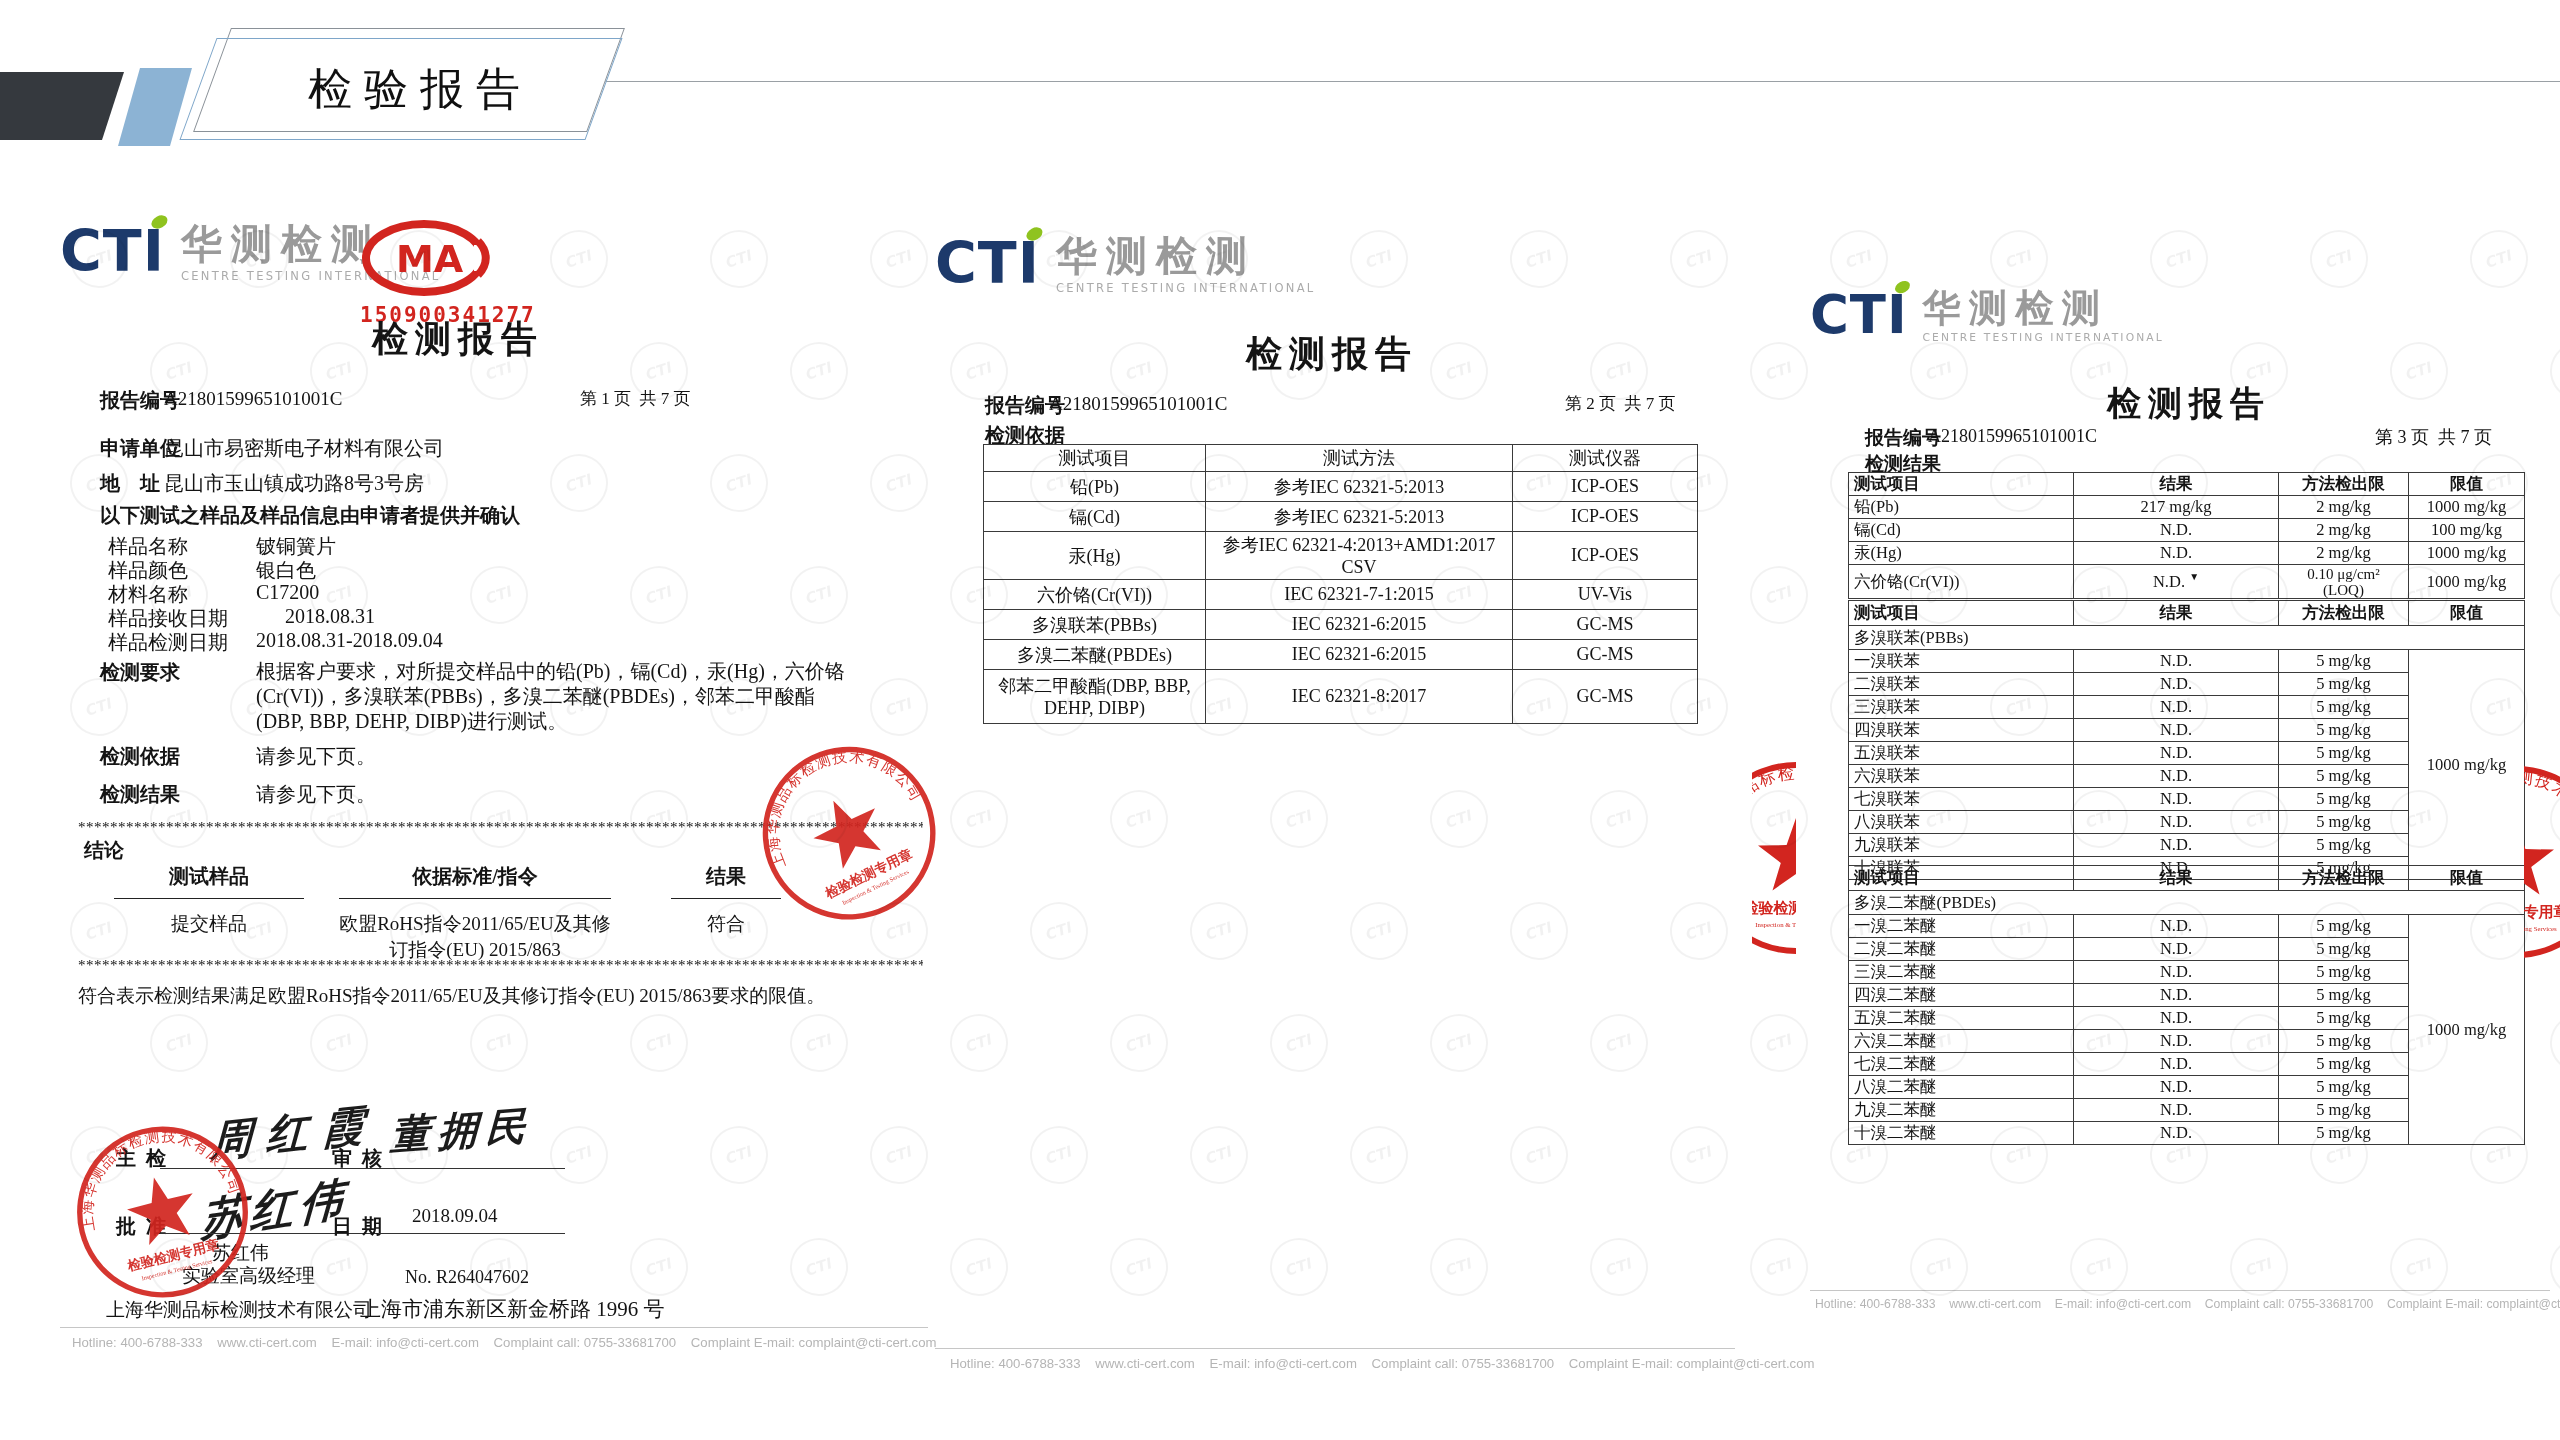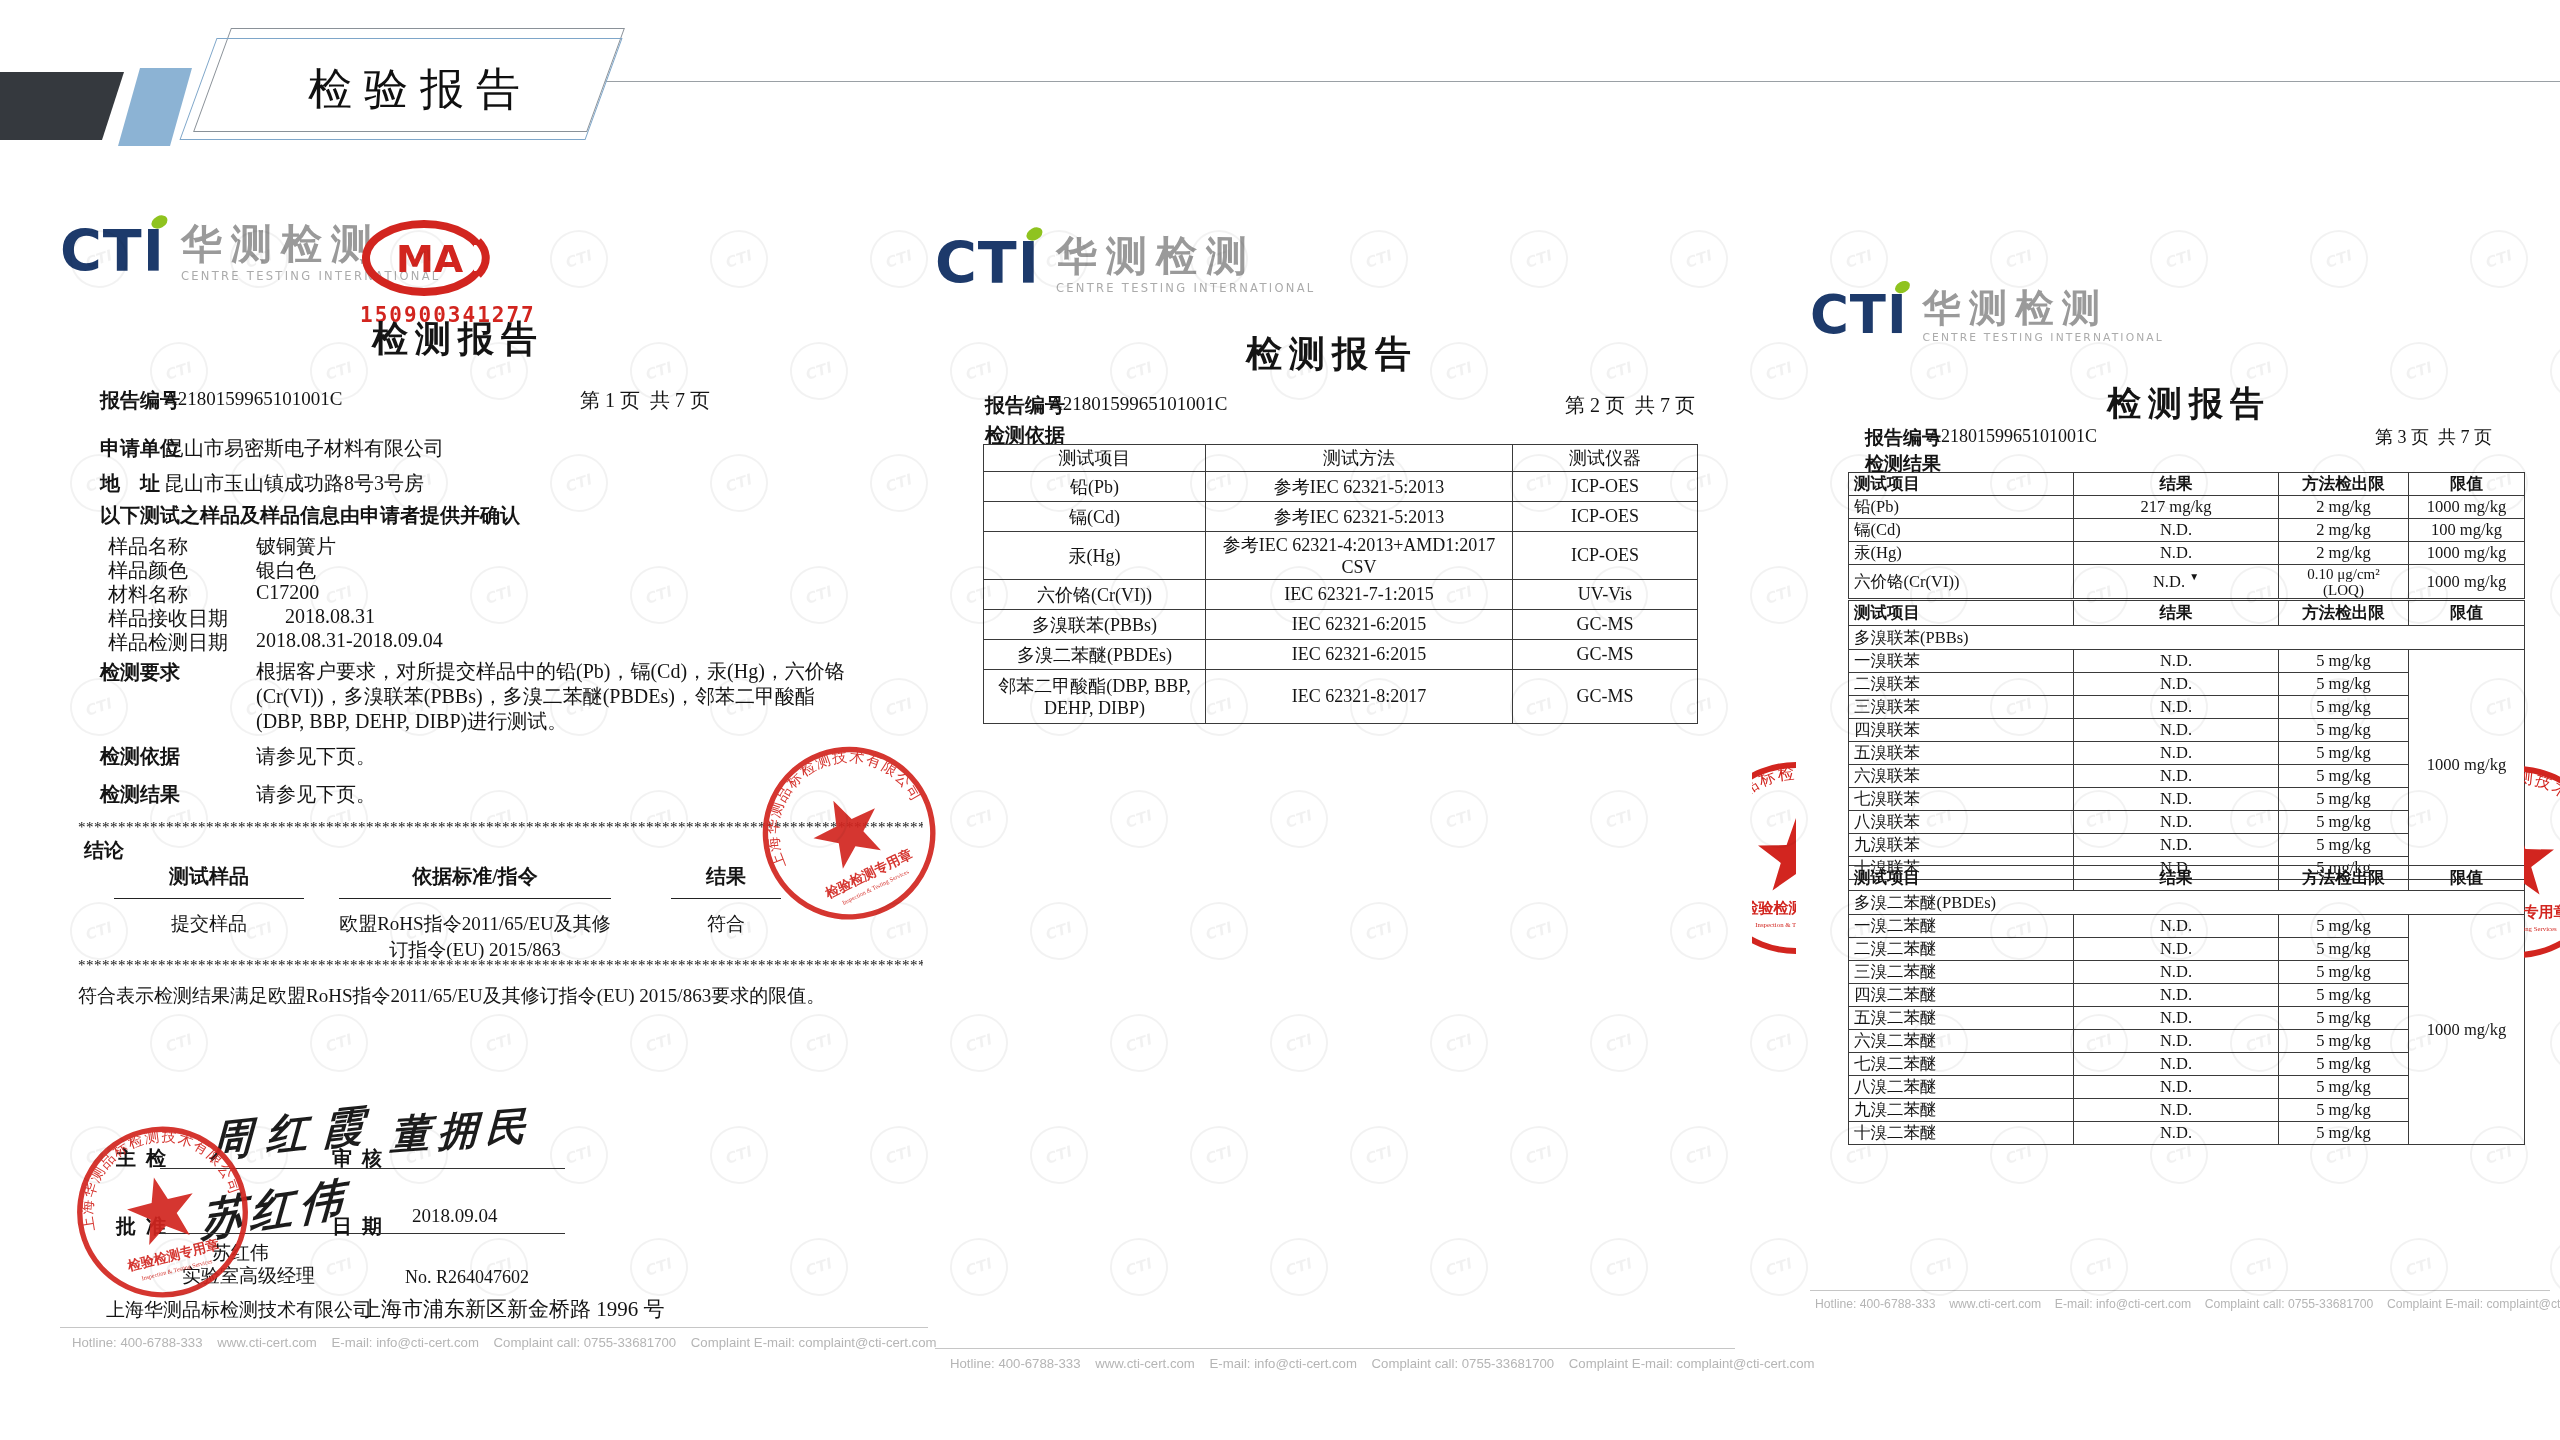--- a/index.html
+++ b/index.html
@@ -18,21 +18,21 @@
   .hdr-box-blue{position:absolute;left:198px;top:38px;width:404px;height:100px;
             border:1.5px solid #7ea6c9;transform:skewX(-20deg);background:transparent;}
   .hdr-title{position:absolute;left:250px;top:60px;width:340px;text-align:center;
             font-size:44px;letter-spacing:12px;color:#101010;}
 
   
   .page{position:absolute;background:transparent;}
   .doc-title{position:absolute;text-align:center;font-size:36px;letter-spacing:7px;font-weight:600;}
   .lbl{font-weight:bold;font-size:20px;white-space:pre;}
   .val{font-size:20px;white-space:pre;}
-  .pageind{font-size:20px;white-space:pre;}
+  .pageind{font-size:17px;white-space:pre;}
 
   
   .logo{display:flex;gap:16px;align-items:flex-start;}
   .logo-cti{position:relative;font-family:"DejaVu Sans","Liberation Sans",sans-serif;
             font-weight:800;font-size:57px;line-height:1;color:#1d3a6b;letter-spacing:1px;}
   .logo-dot{position:absolute;width:17px;height:12px;background:#8fc31f;border-radius:50%;
             transform:rotate(-28deg);top:-7px;right:-3px;}
   .logo-cn{font-family:"DejaVu Sans","Liberation Sans",sans-serif;font-size:41px;line-height:1.05;
             color:#9a9a9a;font-weight:700;letter-spacing:9px;}
   .logo-sub{font-family:"DejaVu Sans","Liberation Sans",sans-serif;font-size:11.5px;color:#ababab;

